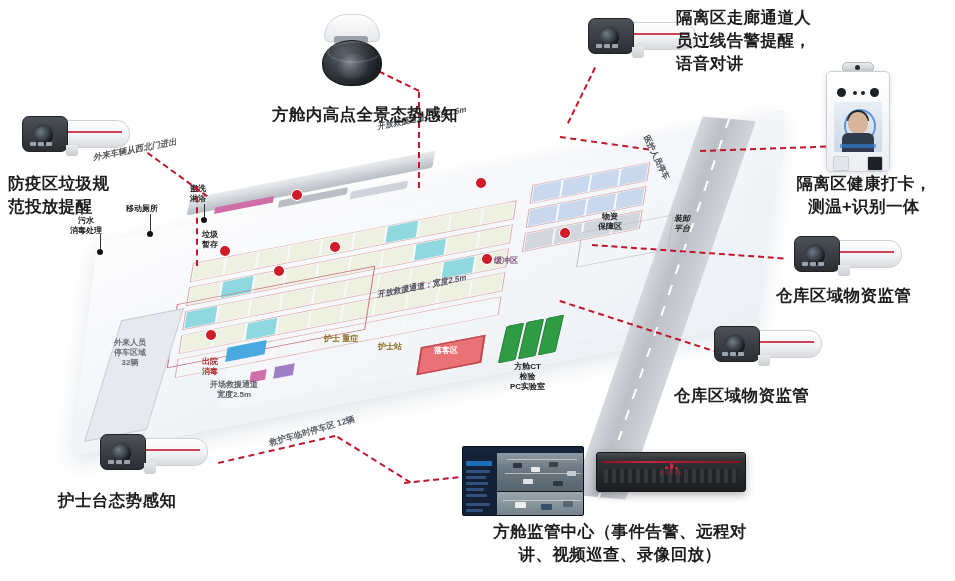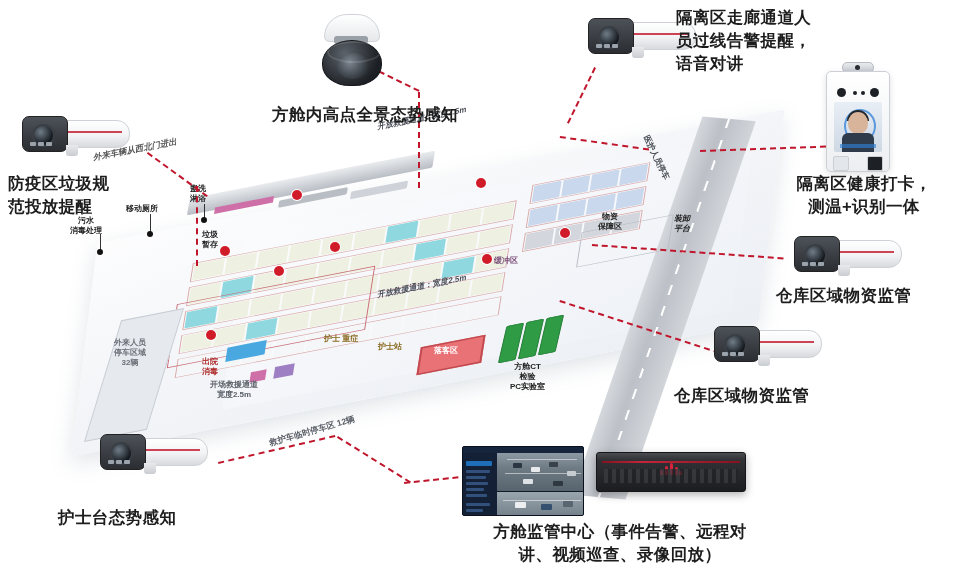--- a/index.html
+++ b/index.html
@@ -534,18 +534,18 @@
   <div class="label" style="left:8px;top:172px;width:180px;">防疫区垃圾规
 范投放提醒</div>
 
   <div class="label center" style="left:772px;top:172px;width:184px;">隔离区健康打卡，
 测温+识别一体</div>
 
   <div class="label" style="left:776px;top:284px;width:184px;">仓库区域物资监管</div>
 
   <div class="label" style="left:674px;top:384px;width:200px;">仓库区域物资监管</div>
 
-  <div class="label" style="left:58px;top:506px;width:200px;">护士台态势感知</div>
+  <div class="label" style="left:58px;top:489px;width:200px;">护士台态势感知</div>
 
   <div class="label center" style="left:430px;top:520px;width:380px;">方舱监管中心（事件告警、远程对
 讲、视频巡查、录像回放）</div>
 
 </div>
 
 </body></html>

